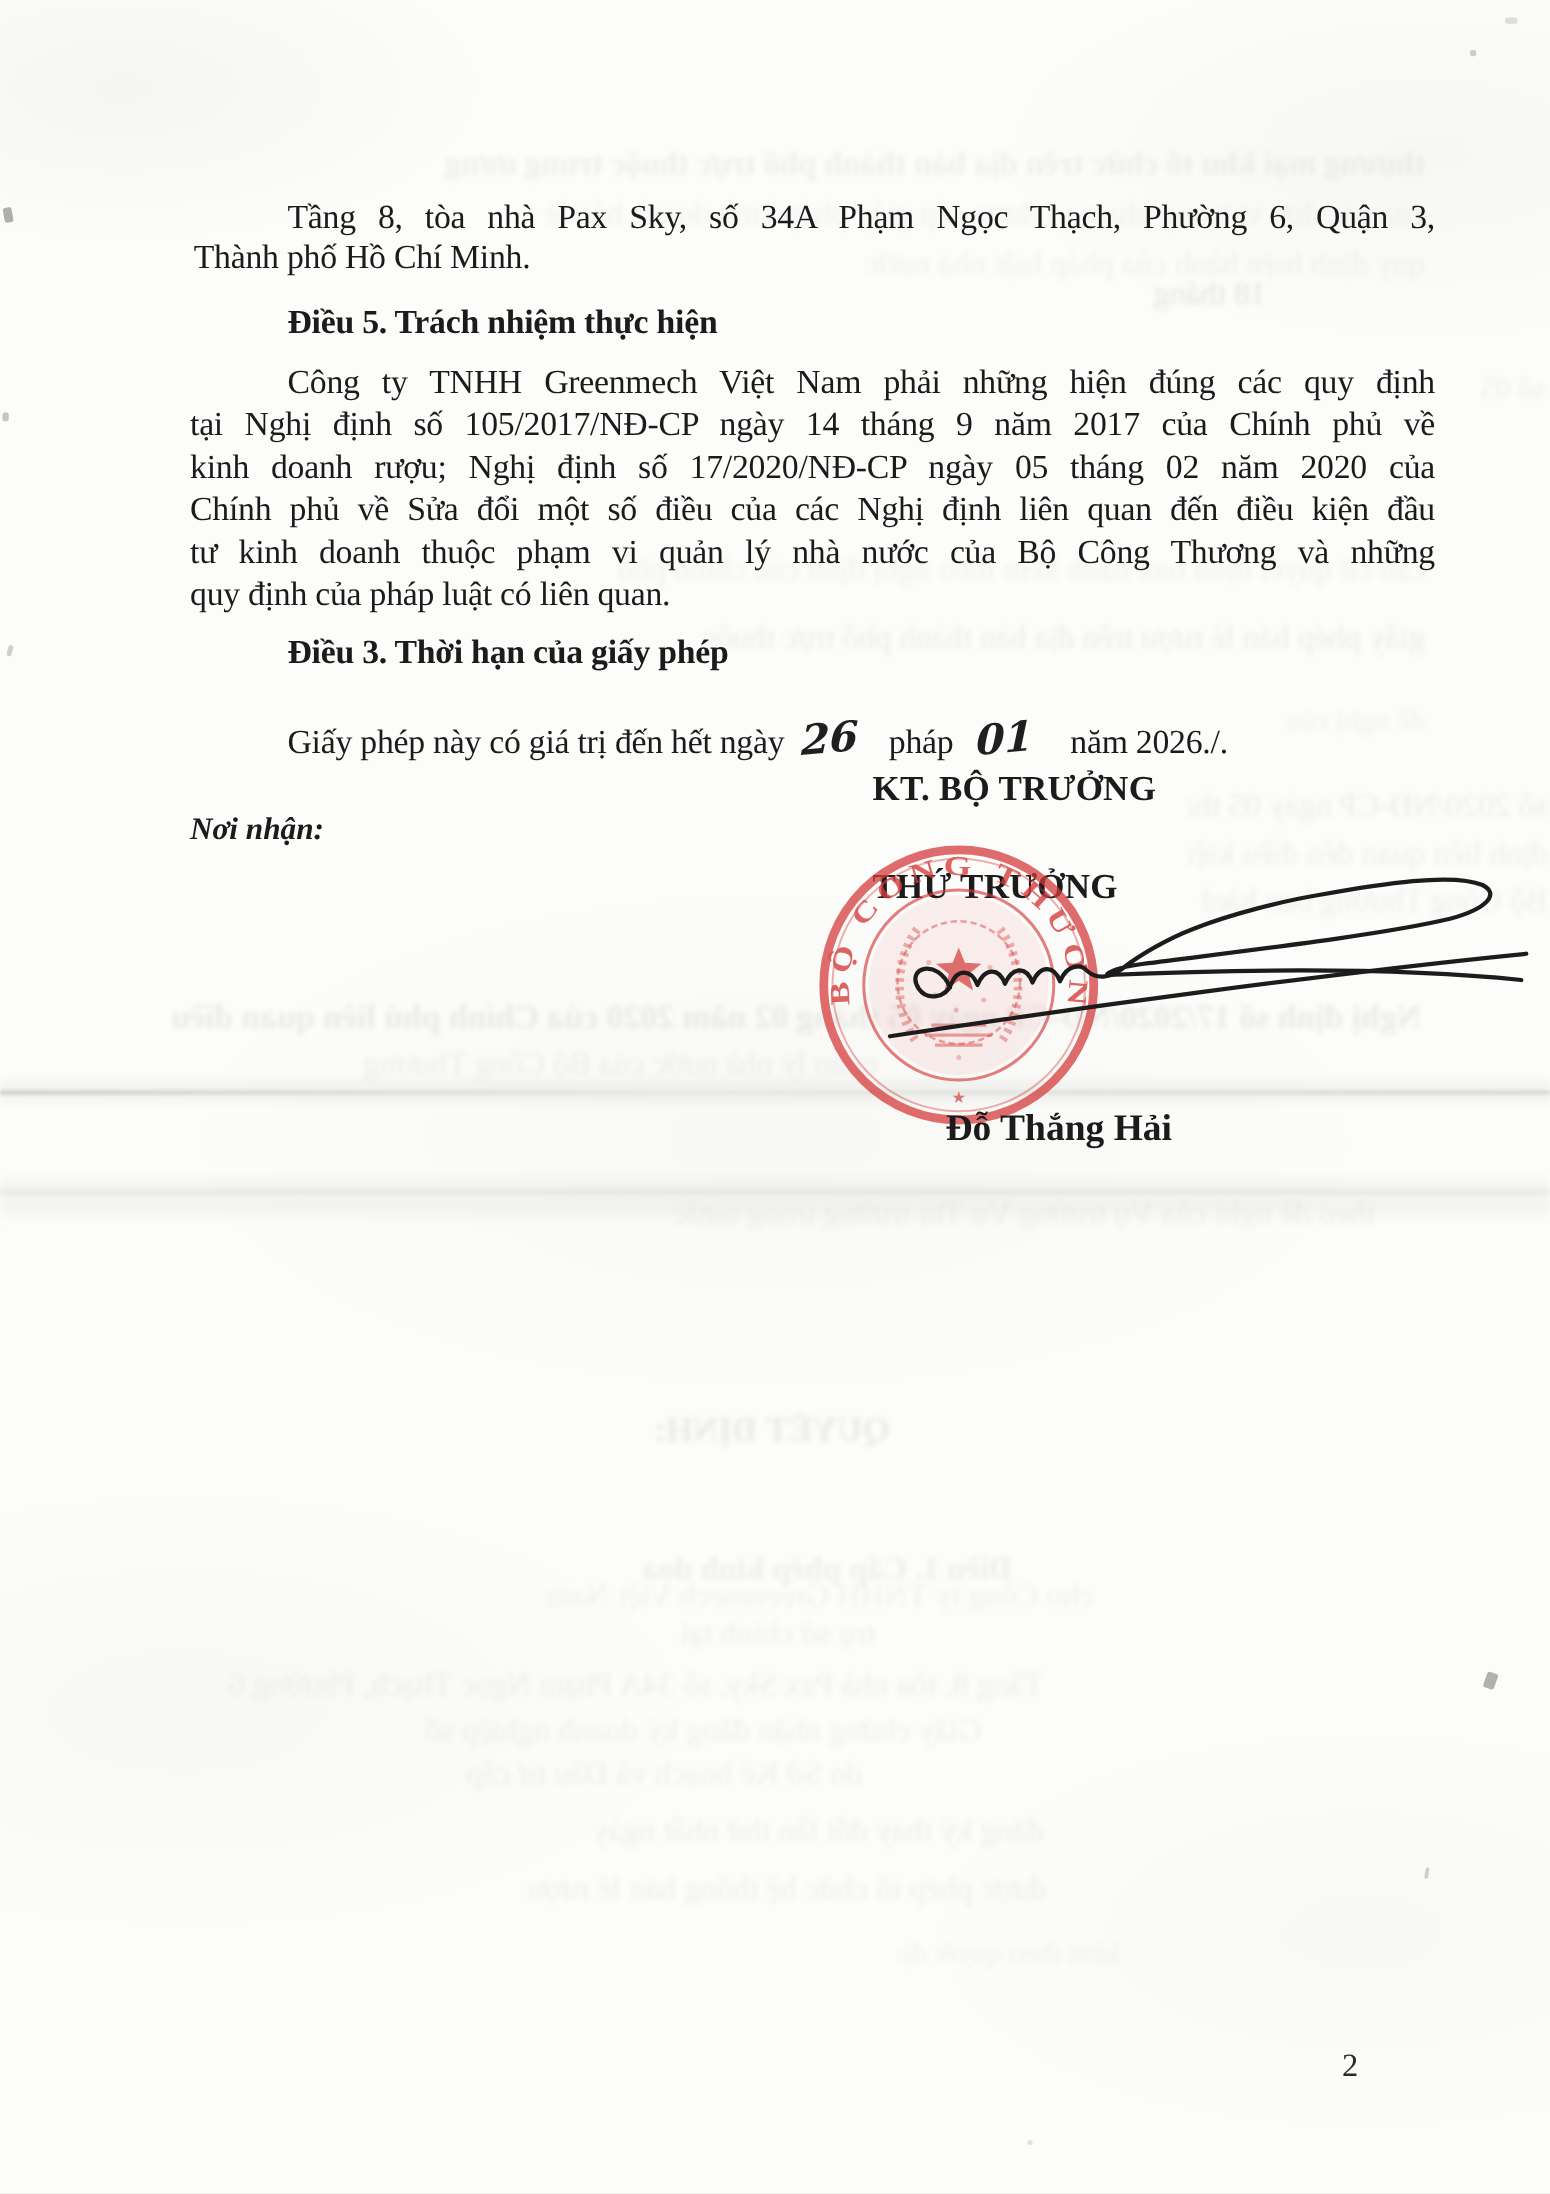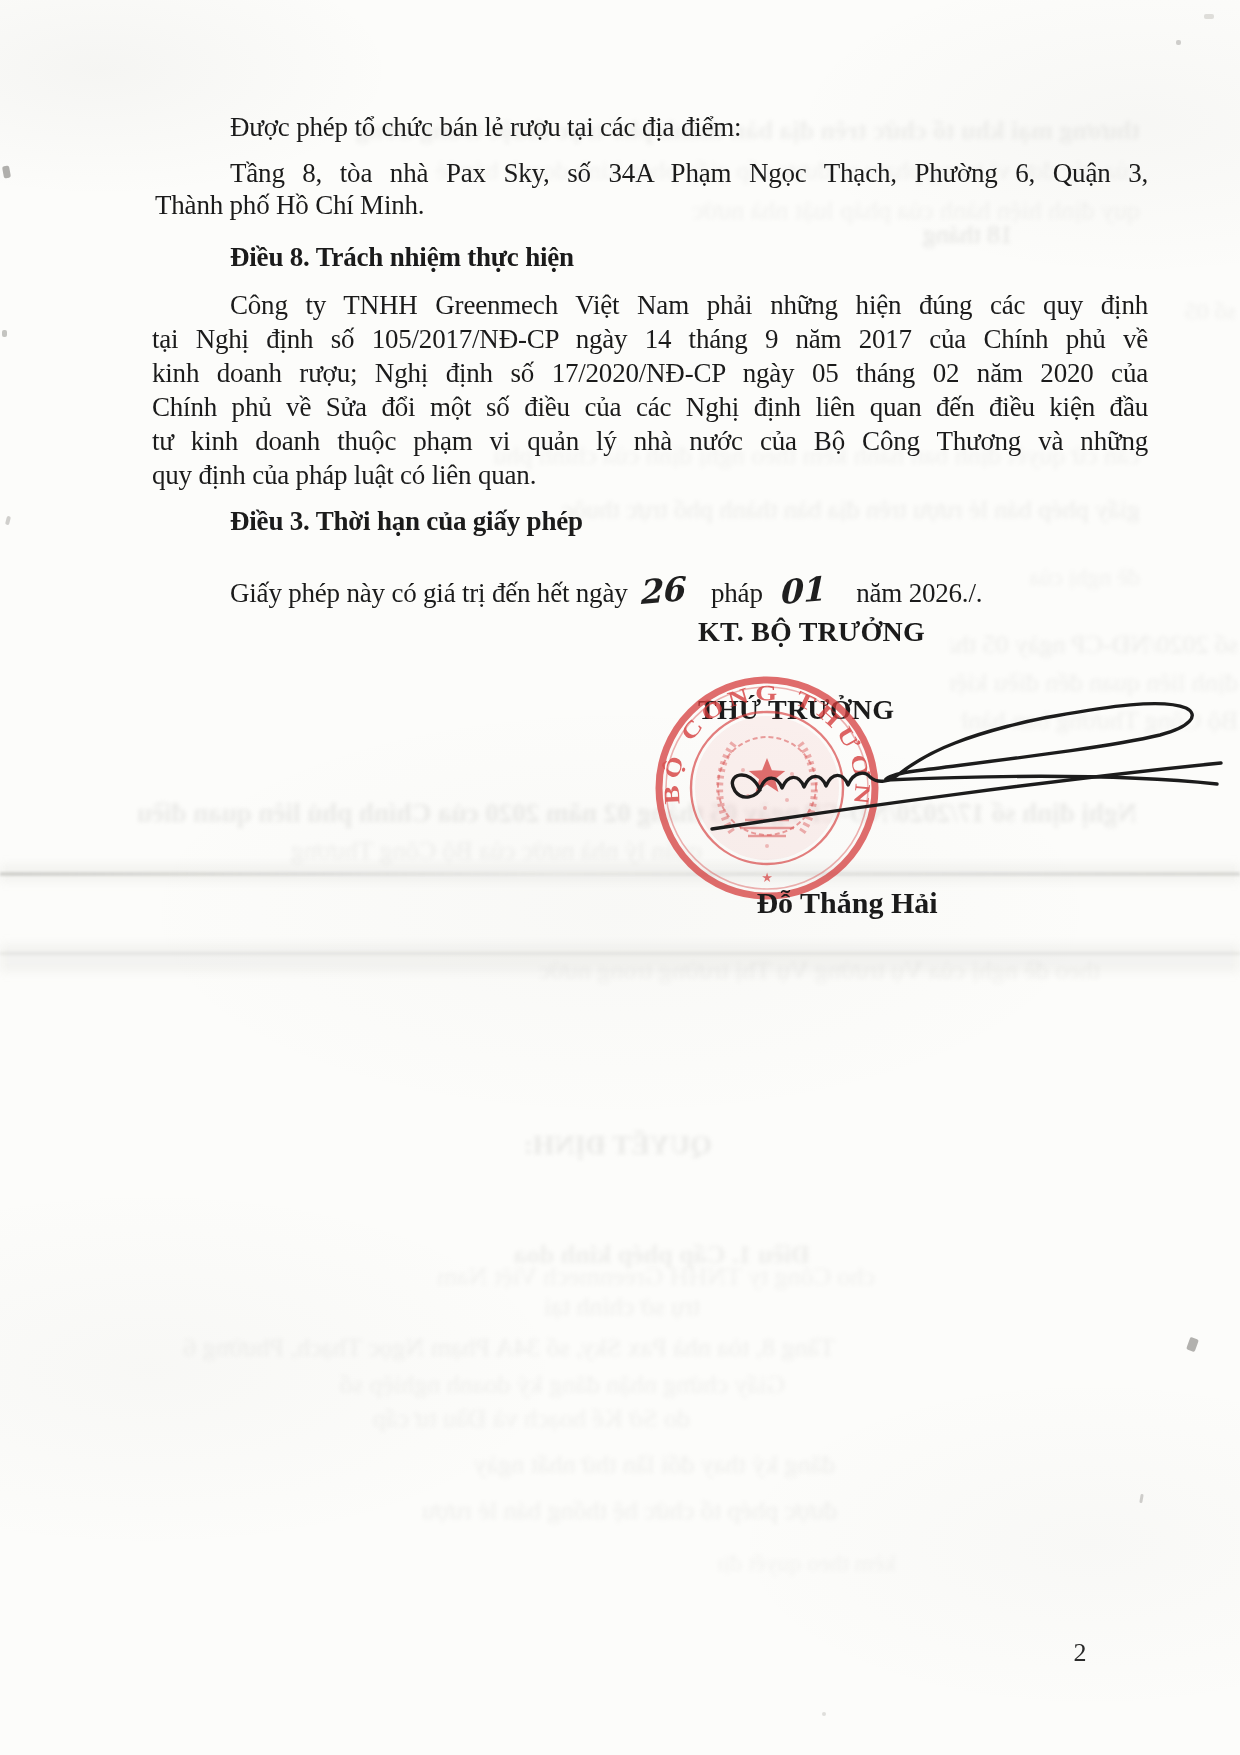--- a/index.html
+++ b/index.html
@@ -102,26 +102,25 @@
       <div class="speck" style="top: 166px; left: 3px; width: 7px; height: 12px; background: rgb(85, 83, 78); opacity: 0.45; border-radius: 2px; transform: rotate(-10deg);"></div>
       <div class="speck" style="top: 330px; left: 2px; width: 5px; height: 7px; background: rgb(106, 104, 98); opacity: 0.38; border-radius: 2px; transform: rotate(0deg);"></div>
       <div class="speck" style="top: 516px; left: 6px; width: 4px; height: 9px; background: rgb(106, 104, 98); opacity: 0.3; border-radius: 2px; transform: rotate(15deg);"></div>
       <div class="speck" style="top: 14px; left: 1204px; width: 10px; height: 5px; background: rgb(122, 120, 111); opacity: 0.22; border-radius: 2px; transform: rotate(0deg);"></div>
       <div class="speck" style="top: 40px; left: 1176px; width: 5px; height: 5px; background: rgb(106, 104, 98); opacity: 0.3; border-radius: 2px; transform: rotate(0deg);"></div>
       <div class="speck" style="top: 1338px; left: 1188px; width: 9px; height: 13px; background: rgb(77, 75, 70); opacity: 0.42; border-radius: 2px; transform: rotate(20deg);"></div>
       <div class="speck" style="top: 1494px; left: 1140px; width: 3px; height: 9px; background: rgb(106, 104, 98); opacity: 0.3; border-radius: 2px; transform: rotate(10deg);"></div>
       <div class="speck" style="top: 1712px; left: 822px; width: 4px; height: 4px; background: rgb(122, 120, 111); opacity: 0.22; border-radius: 2px; transform: rotate(0deg);"></div>
     </div>
 
-  <div class="line-abs body-text" style="left:230px;top:112px;">Được phép tổ chức bán lẻ rượu tại các địa điểm:</div>
 
   <div class="addr-just" style="top:156px;">Tầng 8, tòa nhà Pax Sky, số 34A Phạm Ngọc Thạch, Phường 6, Quận 3,</div>
   <div class="line-abs body-text" style="left:155px;top:190px;">Thành phố Hồ Chí Minh.</div>
 
-  <div class="line-abs heading" style="left:230px;top:242px;">Điều 8. Trách nhiệm thực hiện</div>
+  <div class="line-abs heading" style="left:230px;top:242px;">Điều 5. Trách nhiệm thực hiện</div>
 
   <div class="jwrap" style="top:288px;" id="article2-lines">
       <div class="jline indent">Công ty TNHH Greenmech Việt Nam phải những hiện đúng các quy định</div>
       <div class="jline">tại Nghị định số 105/2017/NĐ-CP ngày 14 tháng 9 năm 2017 của Chính phủ về</div>
       <div class="jline">kinh doanh rượu; Nghị định số 17/2020/NĐ-CP ngày 05 tháng 02 năm 2020 của</div>
       <div class="jline">Chính phủ về Sửa đổi một số điều của các Nghị định liên quan đến điều kiện đầu</div>
       <div class="jline">tư kinh doanh thuộc phạm vi quản lý nhà nước của Bộ Công Thương và những</div>
       <div class="jline last">quy định của pháp luật có liên quan.</div>
     </div>
 
@@ -181,17 +180,18 @@
                  C600,57 590,69 560,77 C505,90 400,102 315,113 C300,115 290,118 286,121"></path>
         <path d="M286,122 C400,117 520,116 617,126"></path>
         <path d="M112,171 C250,150 460,121 621,105"></path>
       </g>
     </svg>
   </div>
 
   <div class="signer-name">Đỗ Thắng Hải</div>
 
   <div class="recipients">
+    <div class="head">Nơi nhận:</div>
   </div>
 
   <div class="page-number">2</div>
 
 </div>
 
 </body></html>

